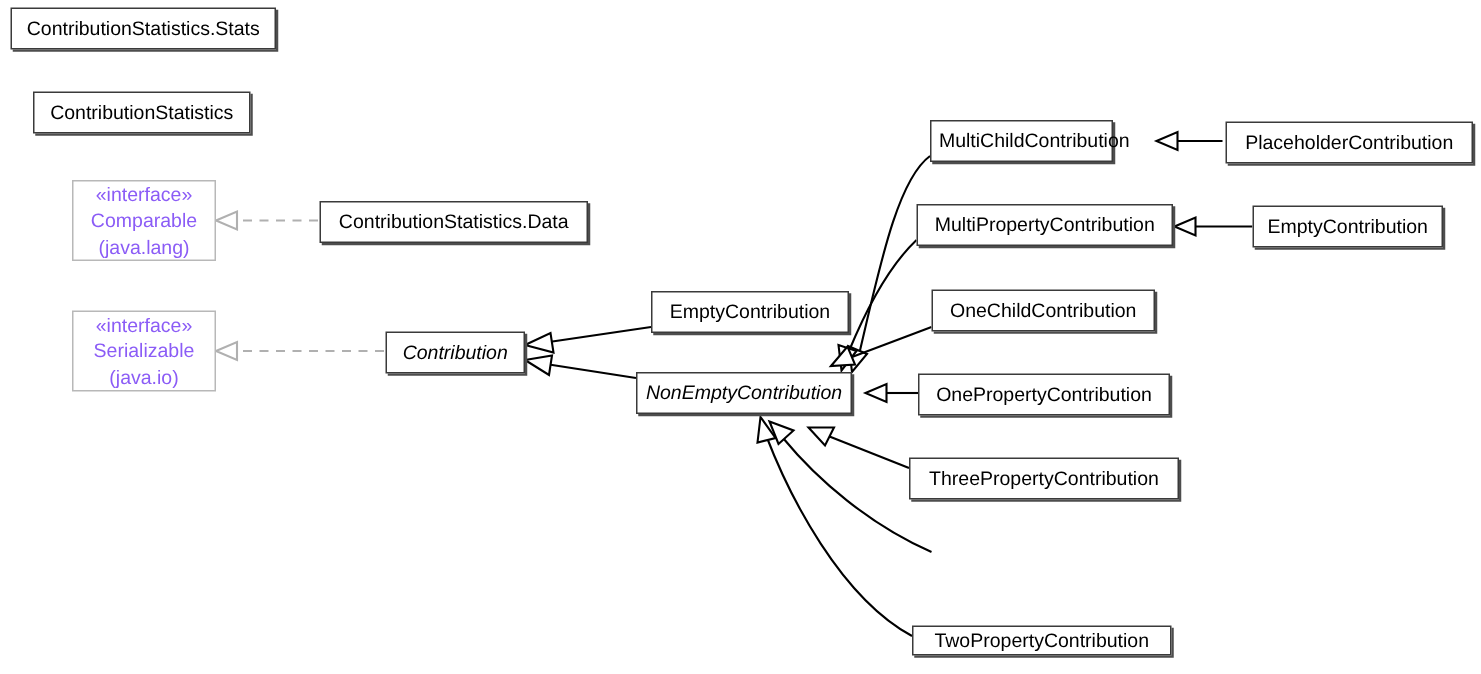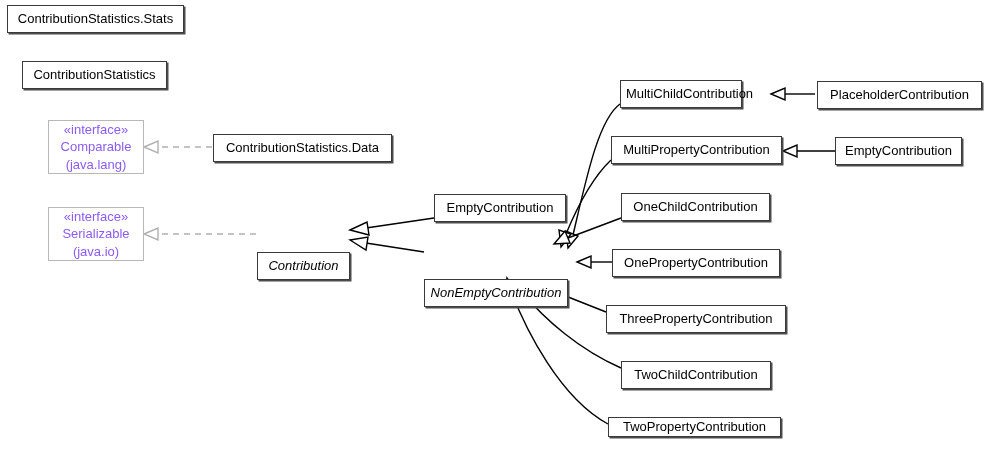--- a/index.html
+++ b/index.html
@@ -35,21 +35,20 @@
     border: 1px solid #3a3a3a;
     box-shadow: 1.5px 1.5px 0 0 #4d4d4d;
     font-size: 13px;
     color: #000000;
     line-height: 1.15;
     white-space: nowrap;
     z-index: 2;
   }
   .node.abstract {
     font-style: italic;
-    margin-top: 31px;
   }
   .node.iface {
     border: 1px solid #b8b8b8;
     box-shadow: none;
     color: #8b5cf6;
     flex-direction: column;
     justify-content: center;
     font-size: 13px;
   }
   .node.iface .ln {
@@ -188,21 +187,18 @@
   </div>
 
   <div class="node" style="left:612px; top:249px; width:168px; height:28px;">
     <span>OnePropertyContribution</span>
   </div>
 
   <div class="node" style="left:606px; top:305px; width:180px; height:28px;">
     <span>ThreePropertyContribution</span>
   </div>
 
-  <div class="node" style="left:621px; top:361px; width:150px; height:28px;">
-    <span>TwoChildContribution</span>
-  </div>
 
   <div class="node" style="left:608px; top:417px; width:173px; height:20px;">
     <span>TwoPropertyContribution</span>
   </div>
 
 </div>
 
 </body></html>

